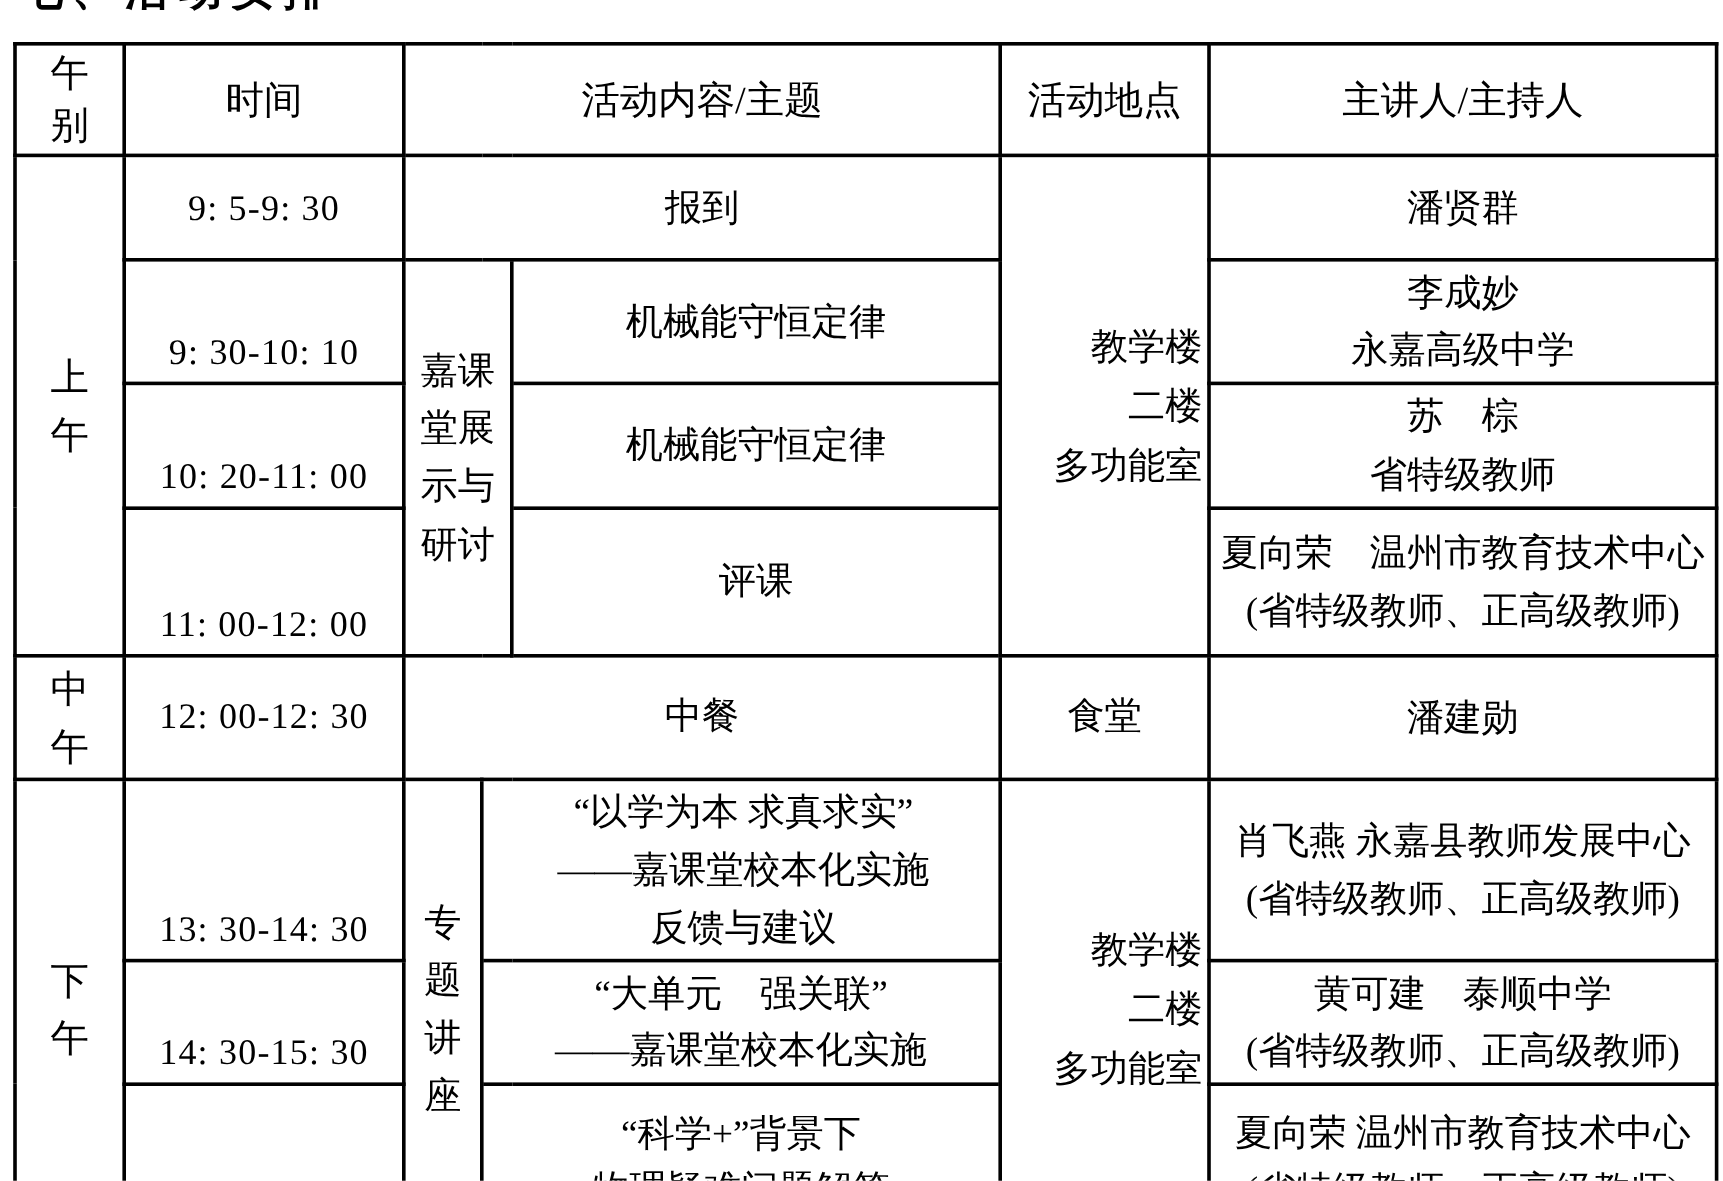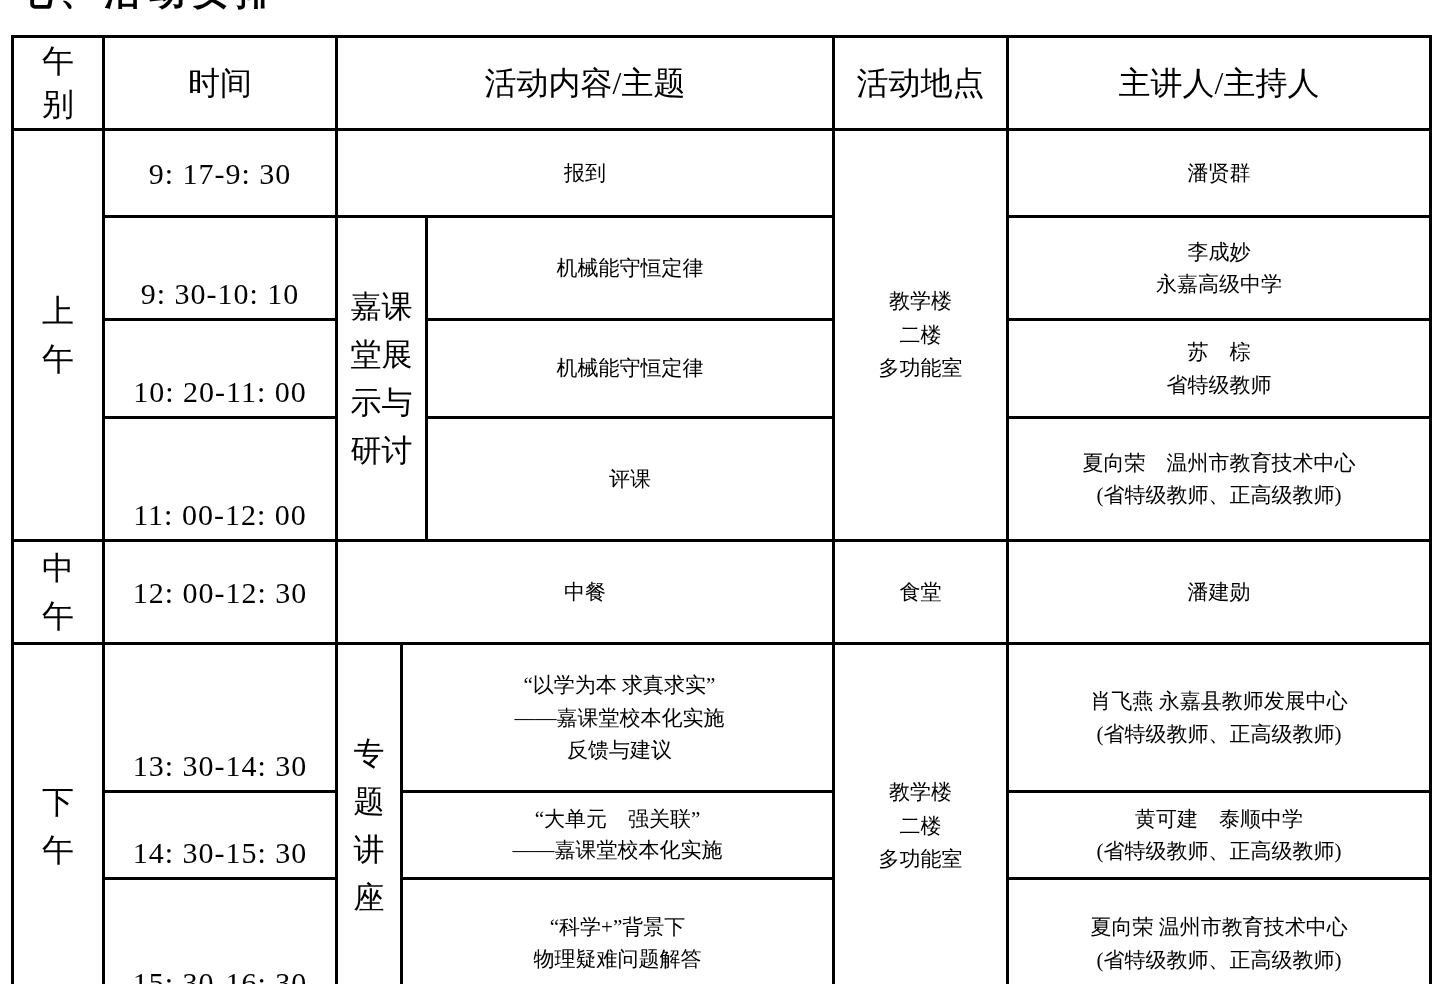--- a/index.html
+++ b/index.html
@@ -41,21 +41,21 @@
     top: 35px;
     left: 11px;
     border-collapse: collapse;
     table-layout: fixed;
     width: 1418px;
   }
   td {
     border: 3px solid #000;
     text-align: center;
     vertical-align: middle;
-    font-size: 21px;
+    font-size: 31px;
     line-height: 1.5;
     white-space: pre-line;
     padding: 2px 4px;
     overflow: hidden;
   }
   
   tr.r-head   { height: 66px; }
   tr.r-m1     { height: 87px; }
   tr.r-m2     { height: 103px; }
   tr.r-m3     { height: 98px; }
@@ -76,21 +76,21 @@
     padding-bottom: 2px;
   }
   td.session { font-size: 32px; line-height: 1.5; }
   td.vgroup  { font-size: 31px; line-height: 1.55; padding: 0; }
   td.topic-left {
     text-align: center;
     padding-left: 8px;
     line-height: 1.55;
   }
   td.speaker { line-height: 1.55; text-align: center; }
-  td.location { line-height: 1.6; }
+  td.location { line-height: 1.6; text-align: right; }
 </style>
 </head>
 <body>
 
 <div class="page">
 
   <div class="clip-heading">
     <span>七、活动安排</span>
   </div>
 
@@ -111,21 +111,21 @@
 别</td>
       <td class="head">时间</td>
       <td class="head" colspan="3">活动内容/主题</td>
       <td class="head">活动地点</td>
       <td class="head">主讲人/主持人</td>
     </tr>
 
     <tr class="r-m1">
       <td class="session" rowspan="4">上
 午</td>
-      <td class="time">9: 17-9: 30</td>
+      <td class="time">9: 5-9: 30</td>
       <td colspan="3">报到</td>
       <td class="location" rowspan="4">教学楼
 二楼
 多功能室</td>
       <td class="speaker">潘贤群</td>
     </tr>
 
     <tr class="r-m2">
       <td class="time vbottom">9: 30-10: 10</td>
       <td class="vgroup" colspan="2" rowspan="3">嘉课

